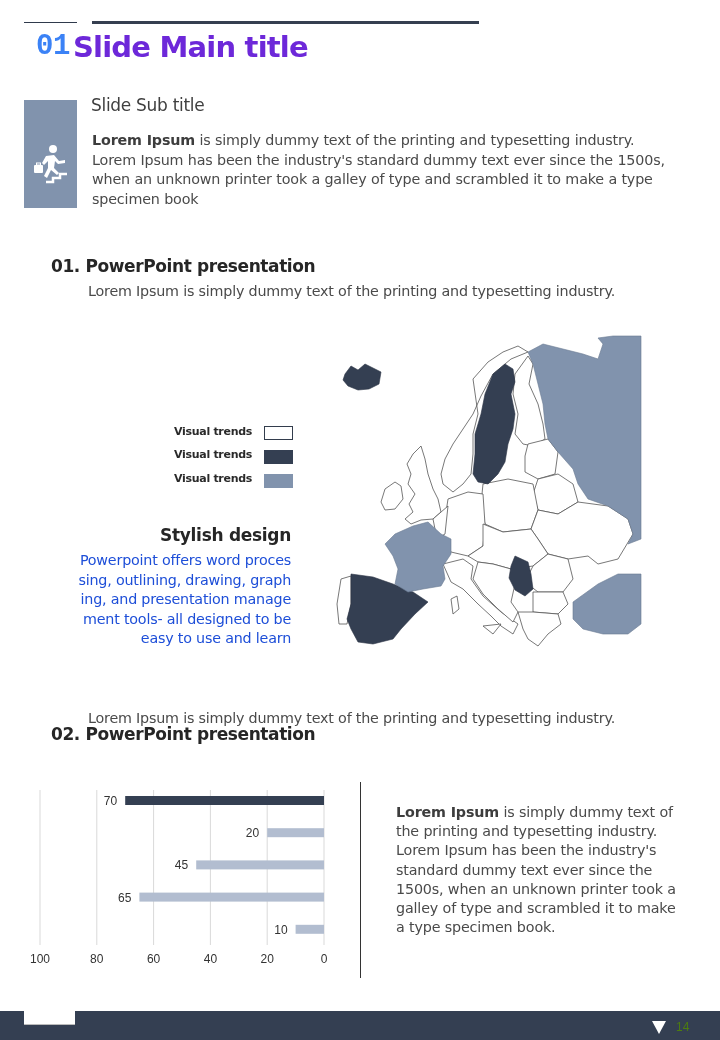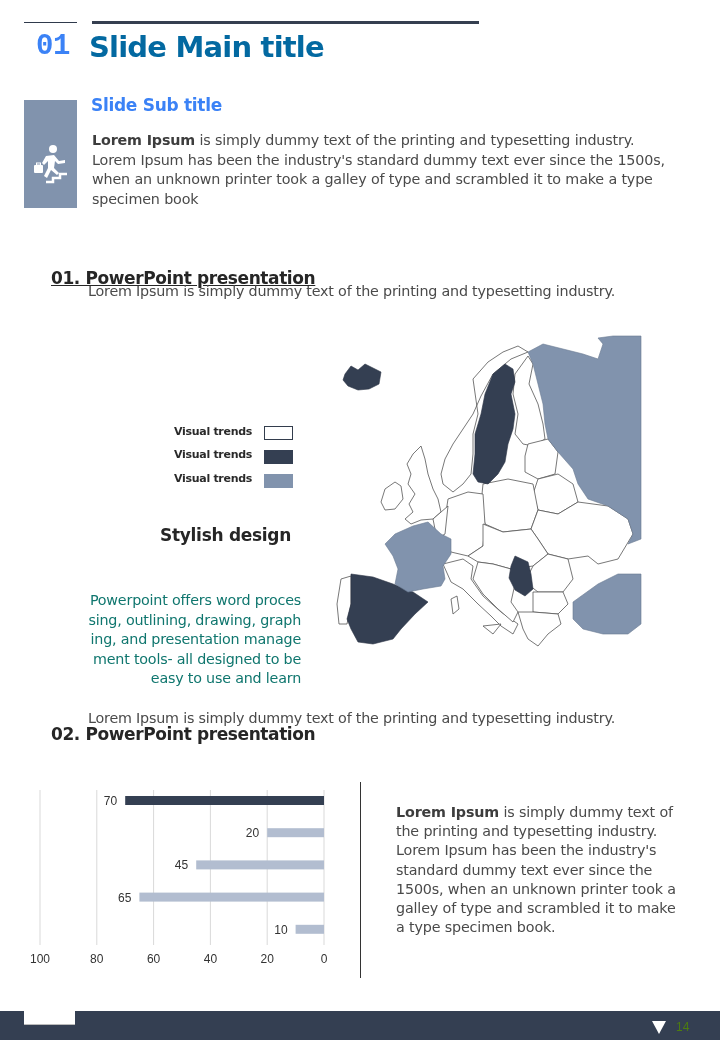--- a/index.html
+++ b/index.html
@@ -3,43 +3,43 @@
 <meta charset="utf-8">
 <style>
   * { box-sizing: border-box; margin: 0; padding: 0; }
   html, body { width: 720px; height: 1040px; background: #ffffff; overflow: hidden; }
   body { position: relative; font-family: "DejaVu Sans", sans-serif; color: #404040; }
   .abs { position: absolute; }
 
   .line-short { left: 24px; top: 22px; width: 53px; height: 1px; background: #2f3a4c; }
   .line-long { left: 92px; top: 21px; width: 387px; height: 3px; background: #353f50; }
   .main-num { left: 36px; top: 30px; font-family: Liberation Mono, monospace; font-weight: bold; font-size: 29px; color: #3b82f6; letter-spacing: -0.5px; }
-  .main-title { left: 89px; top: 30px; font-family: "DejaVu Sans", sans-serif; font-weight: bold; font-size: 29px; color: #0369a1; letter-spacing: -0.8px; }
+  .main-title { left: 73px; top: 30px; font-family: "DejaVu Sans", sans-serif; font-weight: bold; font-size: 29px; color: #6d28d9; letter-spacing: -0.8px; }
 
   .icon-box { left: 24px; top: 100px; width: 53px; height: 108px; background: #8193ad; }
   .icon-box svg { position: absolute; left: 8px; top: 44px; }
-  .sub-title { left: 91px; top: 95px; font-weight: bold; font-size: 17px; color: #3b82f6; letter-spacing: -0.3px; }
+  .sub-title { left: 91px; top: 95px; font-weight: normal; font-size: 17px; color: #404040; letter-spacing: -0.3px; }
   .sub-text { left: 92px; top: 131px; width: 580px; font-size: 14.3px; line-height: 19.5px; color: #4a4a4a; letter-spacing: -0.15px; }
   .sub-text b { color: #3d3d3d; }
 
   .sec-heading { font-weight: bold; font-size: 17px; color: #262626; letter-spacing: -0.4px; }
   .sec-text { font-size: 14.3px; line-height: 19.5px; color: #4a4a4a; letter-spacing: -0.2px; white-space: nowrap; }
-  .sec1-h { left: 51px; top: 268px; text-decoration: underline; }
+  .sec1-h { left: 51px; top: 256px; }
   .sec1-t { left: 88px; top: 282px; }
   .sec2-h { left: 51px; top: 684px; margin-top: 40px; }
   .sec2-t { left: 88px; top: 709px; }
 
   .legend-label { font-weight: bold; font-size: 11px; color: #2a2a2a; letter-spacing: -0.3px; left: 150px; width: 102px; text-align: right; }
   .legend-swatch { left: 264px; width: 29px; height: 14px; }
   .sw-white { background: #fff; border: 1px solid #333d4d; }
   .sw-dark { background: #343f52; }
   .sw-light { background: #8193ad; }
 
   .stylish-h { left: 100px; top: 525px; width: 191px; text-align: right; font-weight: bold; font-size: 17px; color: #262626; letter-spacing: -0.3px; }
-  .stylish-t { left: 70px; top: 551px; width: 231px; text-align: right; font-size: 14.3px; line-height: 19.5px; color: #0f766e; letter-spacing: -0.2px; margin-top: 40px; }
+  .stylish-t { left: 60px; top: 551px; width: 231px; text-align: right; font-size: 14.3px; line-height: 19.5px; color: #1d4ed8; letter-spacing: -0.2px; }
   .stylish-t div { white-space: nowrap; }
 
   .map { left: 333px; top: 334px; width: 310px; height: 320px; }
 
   .chart { left: 20px; top: 785px; width: 330px; height: 190px; }
   .chart text { font-family: "Liberation Sans", sans-serif; }
 
   .v-divider { left: 360px; top: 782px; width: 1px; height: 196px; background: #333; }
   .right-text { left: 396px; top: 803px; width: 280px; font-size: 14.3px; line-height: 19.2px; color: #4a4a4a; letter-spacing: -0.15px; }
   .right-text b { color: #3d3d3d; }

